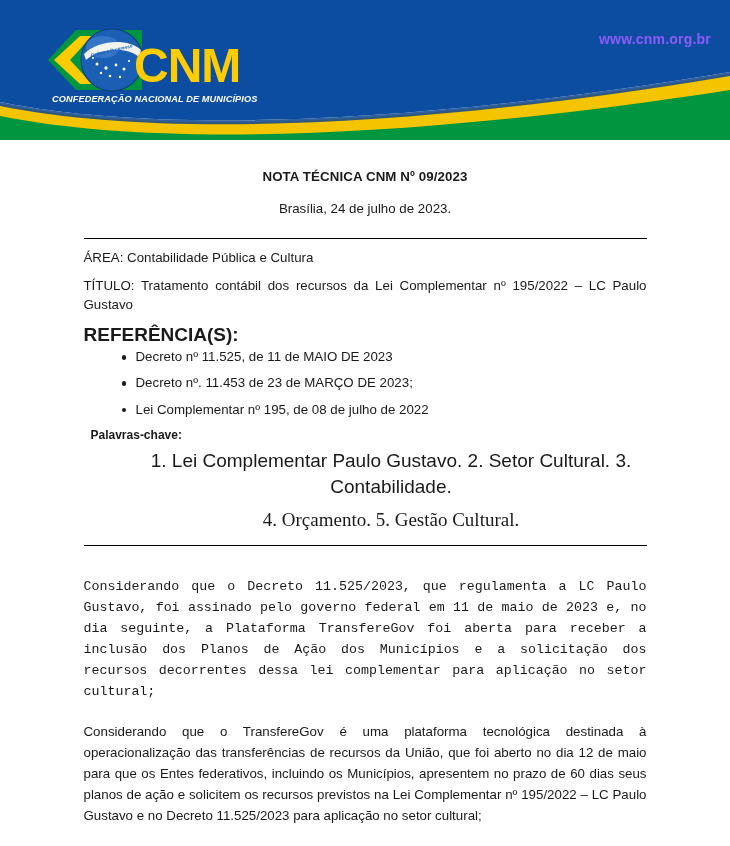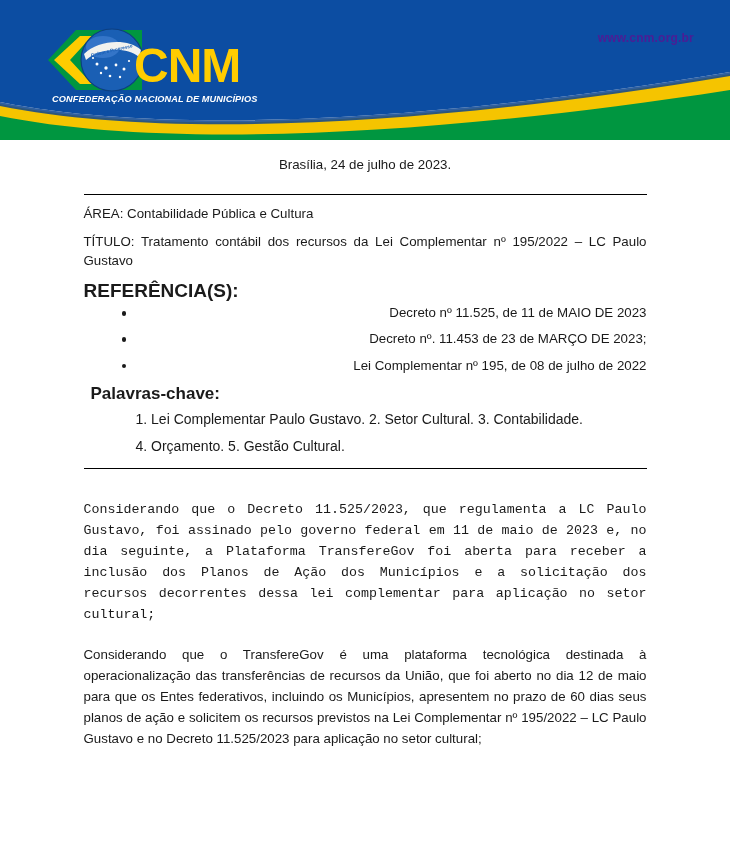--- a/index.html
+++ b/index.html
@@ -38,24 +38,24 @@
     position: absolute;
     left: 46px;
     top: 24px;
     width: 230px;
     height: 82px;
   }
   .logo-svg { display: block; }
 
   .site-url {
     position: absolute;
-    right: 36px;
+    right: 19px;
     top: 31px;
-    color: #4c1d95;
-    font-size: 12px;
+    color: #8b5cf6;
+    font-size: 14px;
     font-weight: bold;
     letter-spacing: 0.2px;
     font-family: "Liberation Sans", sans-serif;
   }
 
   
   .page {
     padding: 0 0 0 0;
     width: 730px;
   }
@@ -96,53 +96,53 @@
 
   .ref-heading {
     font-size: 19px;
     font-weight: bold;
     margin: 9px 0 2px 0;
   }
   ul.ref-list {
     list-style: none;
     margin: 0 0 0 0;
     padding: 0;
-    text-align: right;
   }
   ul.ref-list li {
     font-size: 13.3px;
     line-height: 1.3;
     margin: 0 0 9px 0;
     padding-left: 52px;
     position: relative;
   }
   ul.ref-list li::before {
     content: "";
     position: absolute;
     left: 38px;
     top: 7px;
     width: 4.5px;
     height: 4.5px;
     background: #1a1a1a;
     border-radius: 50%;
   }
 
   .kw-heading {
-    font-size: 17px;
+    font-size: 12px;
     font-weight: bold;
     margin: 10px 0 6px 0;
     padding-left: 7px;
   }
   .kw-line {
-    font-size: 14px;
+    font-size: 19px;
     line-height: 1.35;
     margin: 0 0 8px 0;
     padding-left: 52px;
-  }
-  .kw-line:last-child { margin-bottom: 0; }
+    text-align: center;
+  }
+  .kw-line:last-child { margin-bottom: 0; font-family: Liberation Serif, serif; }
 
   
   .body-para {
     font-size: 13.3px;
     line-height: 1.58;
     text-align: justify;
     margin: 0;
     padding: 0;
   }
   .para-gap { height: 19px; }
@@ -198,20 +198,21 @@
       <text x="6" y="78" font-family="'Liberation Sans', sans-serif" font-size="9.2" font-weight="bold" font-style="italic" fill="#ffffff" letter-spacing="0.1">CONFEDERAÇÃO NACIONAL DE MUNICÍPIOS</text>
     </svg>
   </div>
 
   <div class="site-url">www.cnm.org.br</div>
 </div>
 
 <div class="page">
   <div class="content">
 
+    <div class="doc-title">NOTA TÉCNICA CNM Nº 09/2023</div>
 
     <div class="doc-place-date">Brasília, 24 de julho de 2023.</div>
 
     <div class="meta-box">
 
       <p class="meta-line">
         <span class="meta-label">ÁREA</span><span>: Contabilidade Pública e Cultura</span>
       </p>
 
       <p class="meta-line">

